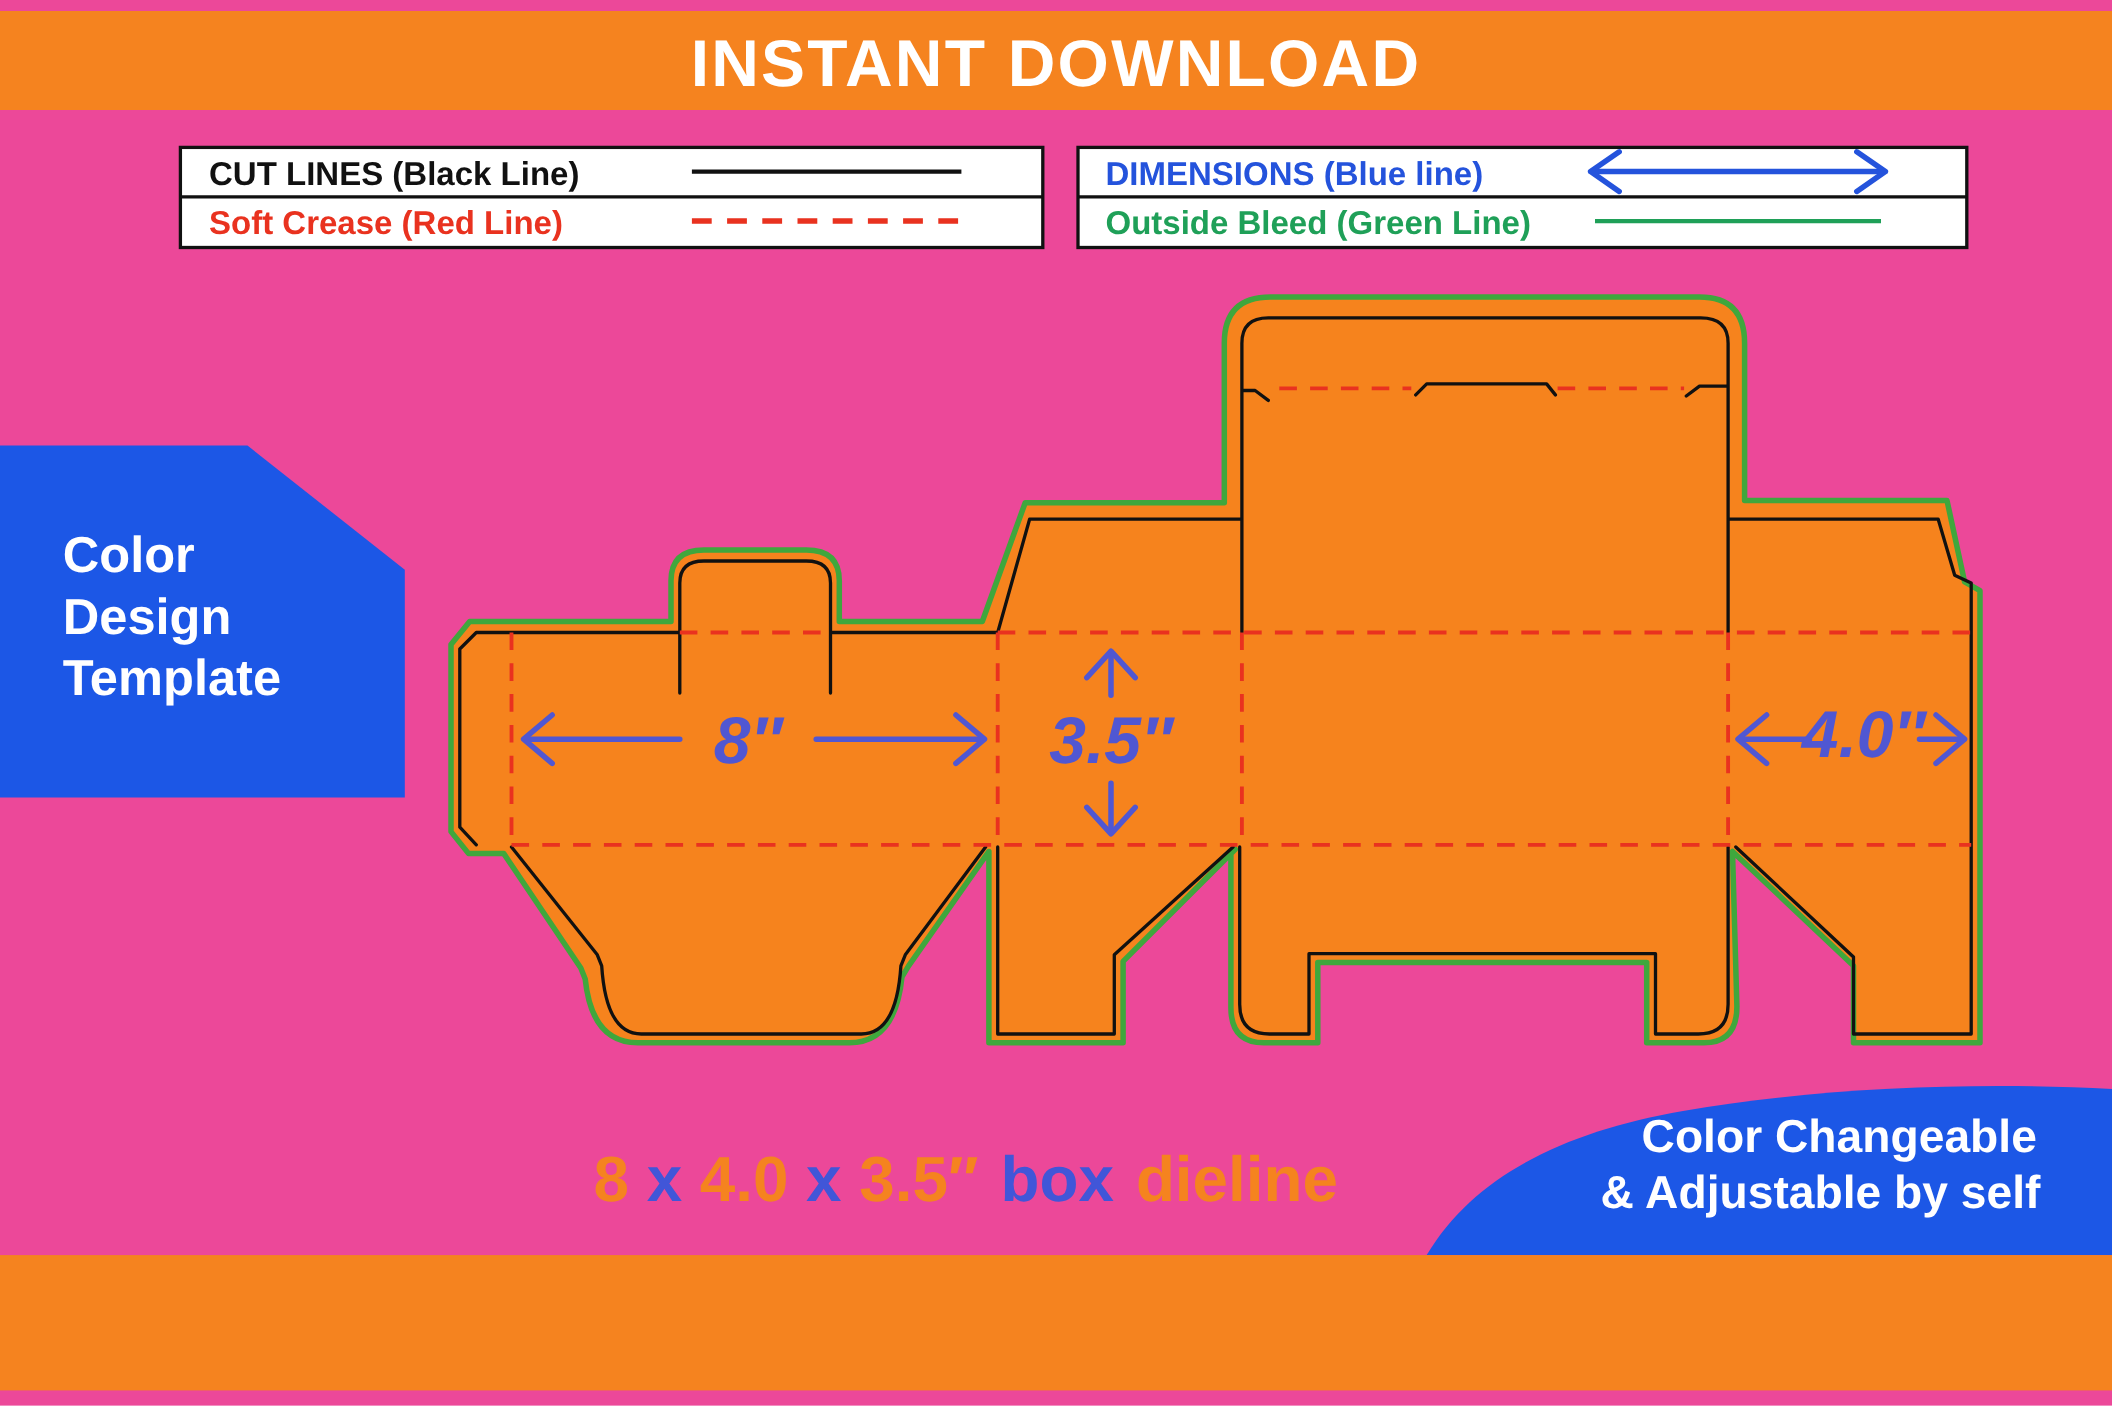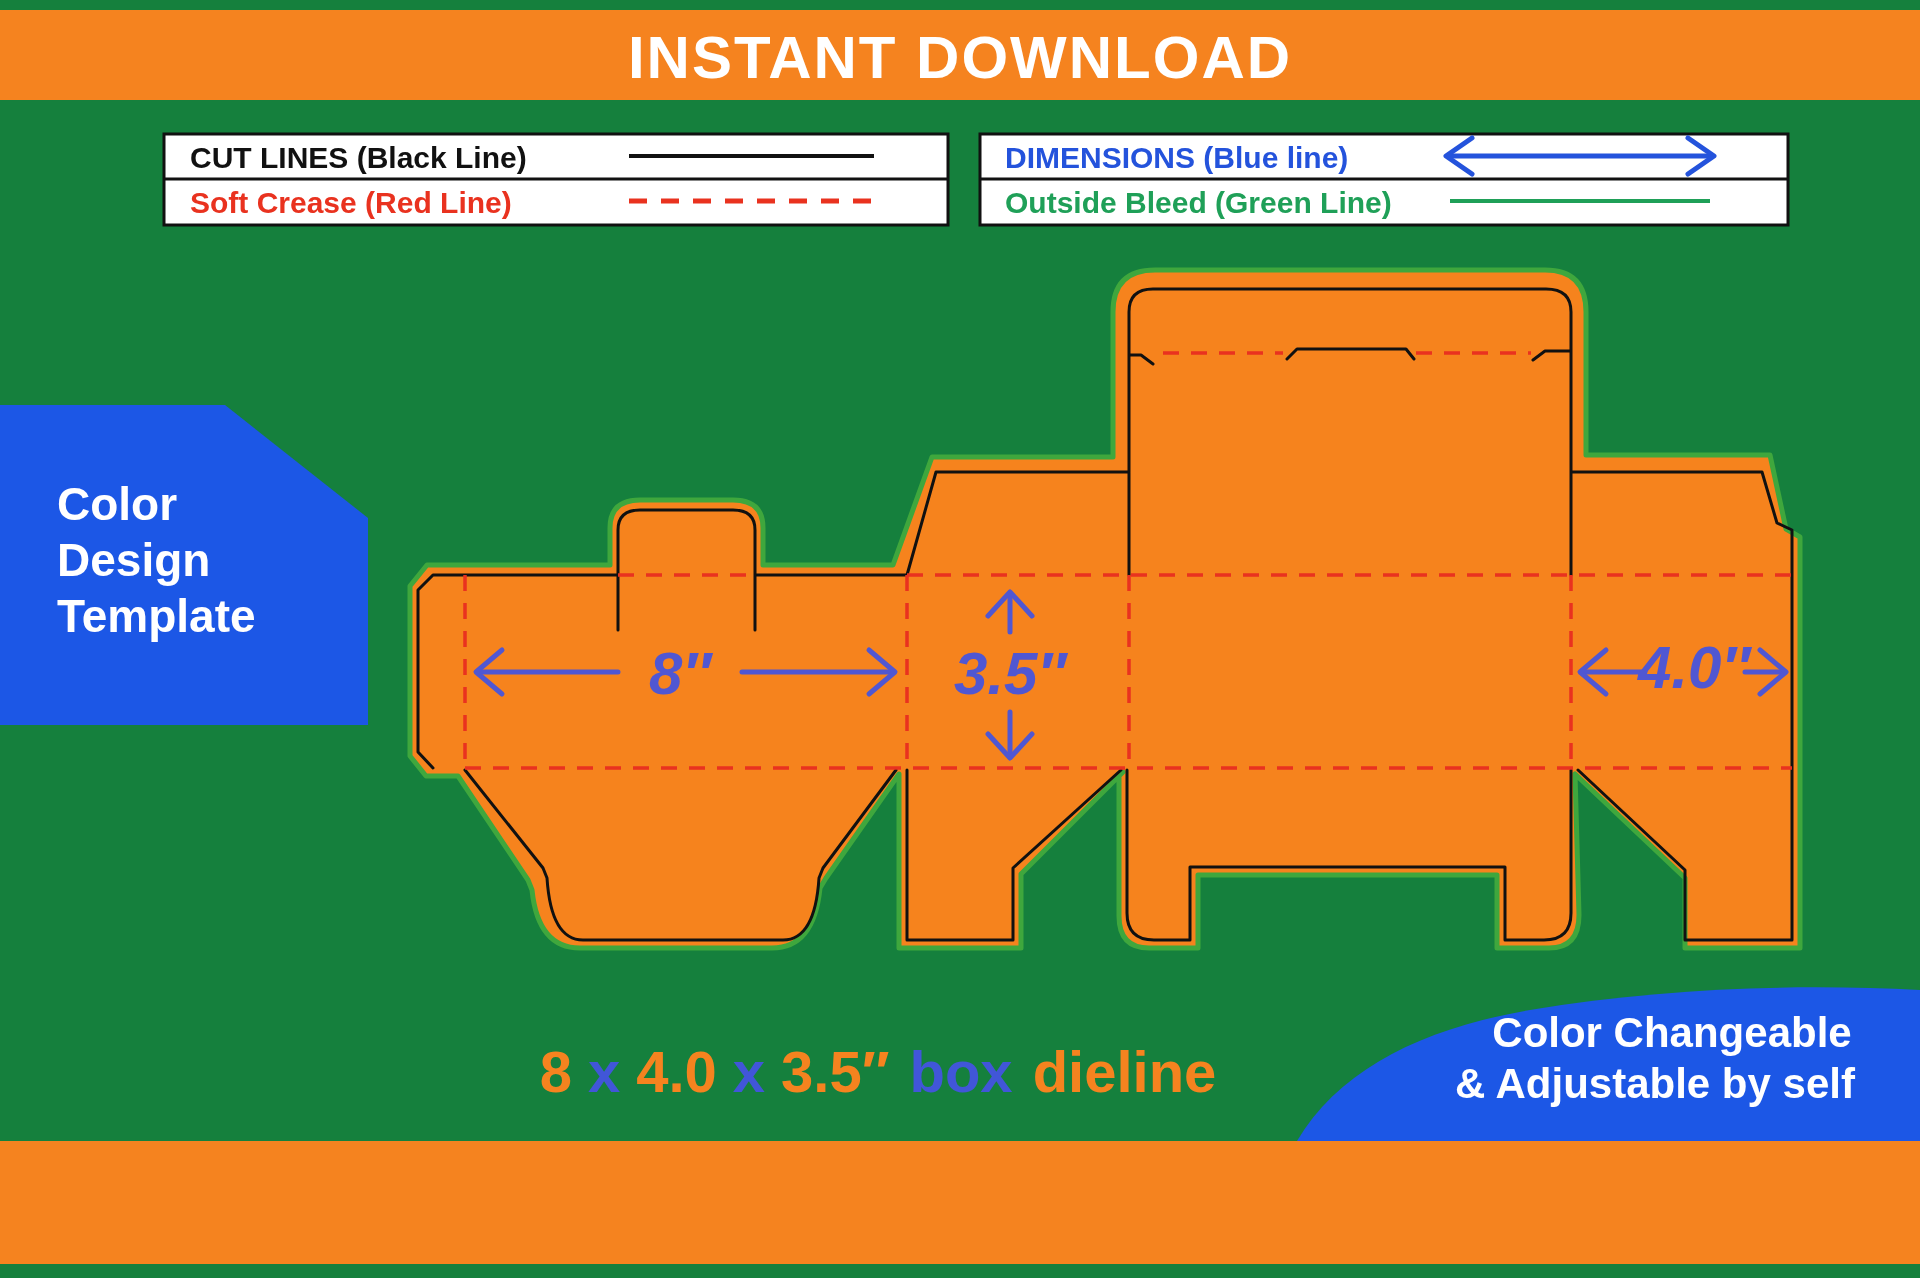--- a/index.html
+++ b/index.html
@@ -1,17 +1,17 @@
 <!DOCTYPE html>
 <html><head>
 <meta charset="utf-8">
 <style>
   html,body{margin:0;padding:0;background:#ffffff;}
   body{font-family:"Liberation Sans", sans-serif;}
-  .stage{width:1920px;height:1278px;position:relative;background:#15803d;}
+  .stage{width:1920px;height:1278px;position:relative;background:#ec4899;}
   svg{display:block;}
   text{font-family:"Liberation Sans", sans-serif;}
   .hdr-text{font-weight:bold;font-size:60px;fill:#ffffff;letter-spacing:2px;}
   .leg-text{font-weight:bold;font-size:30px;}
   .leg-black{fill:#111111;}
   .leg-red{fill:#e9321f;}
   .leg-blue{fill:#2453dc;}
   .leg-green{fill:#1fa058;}
   .badge-text{font-weight:bold;font-size:46px;fill:#ffffff;}
   .dim-text{font-weight:bold;font-style:italic;font-size:60px;fill:#5057d2;}

